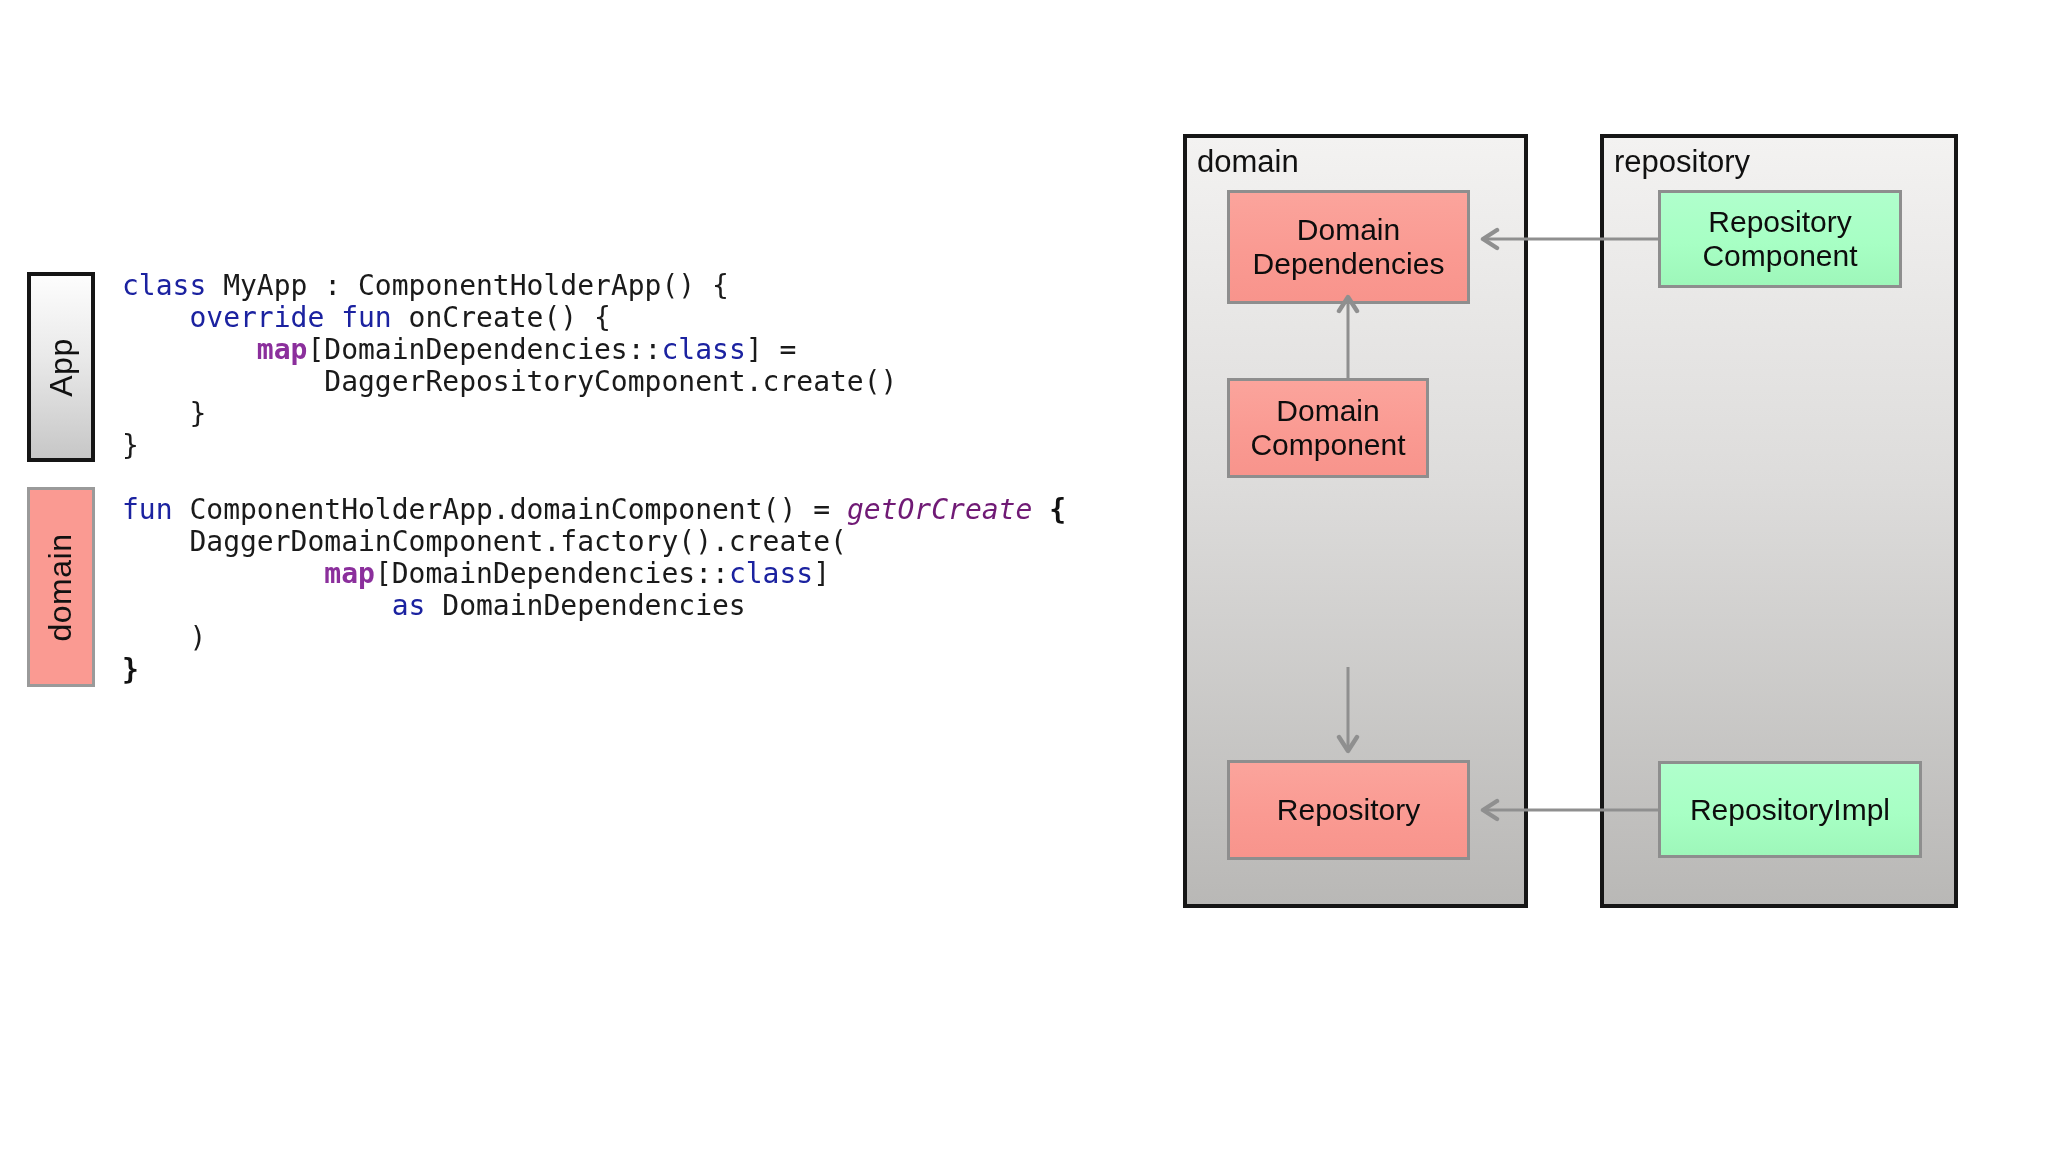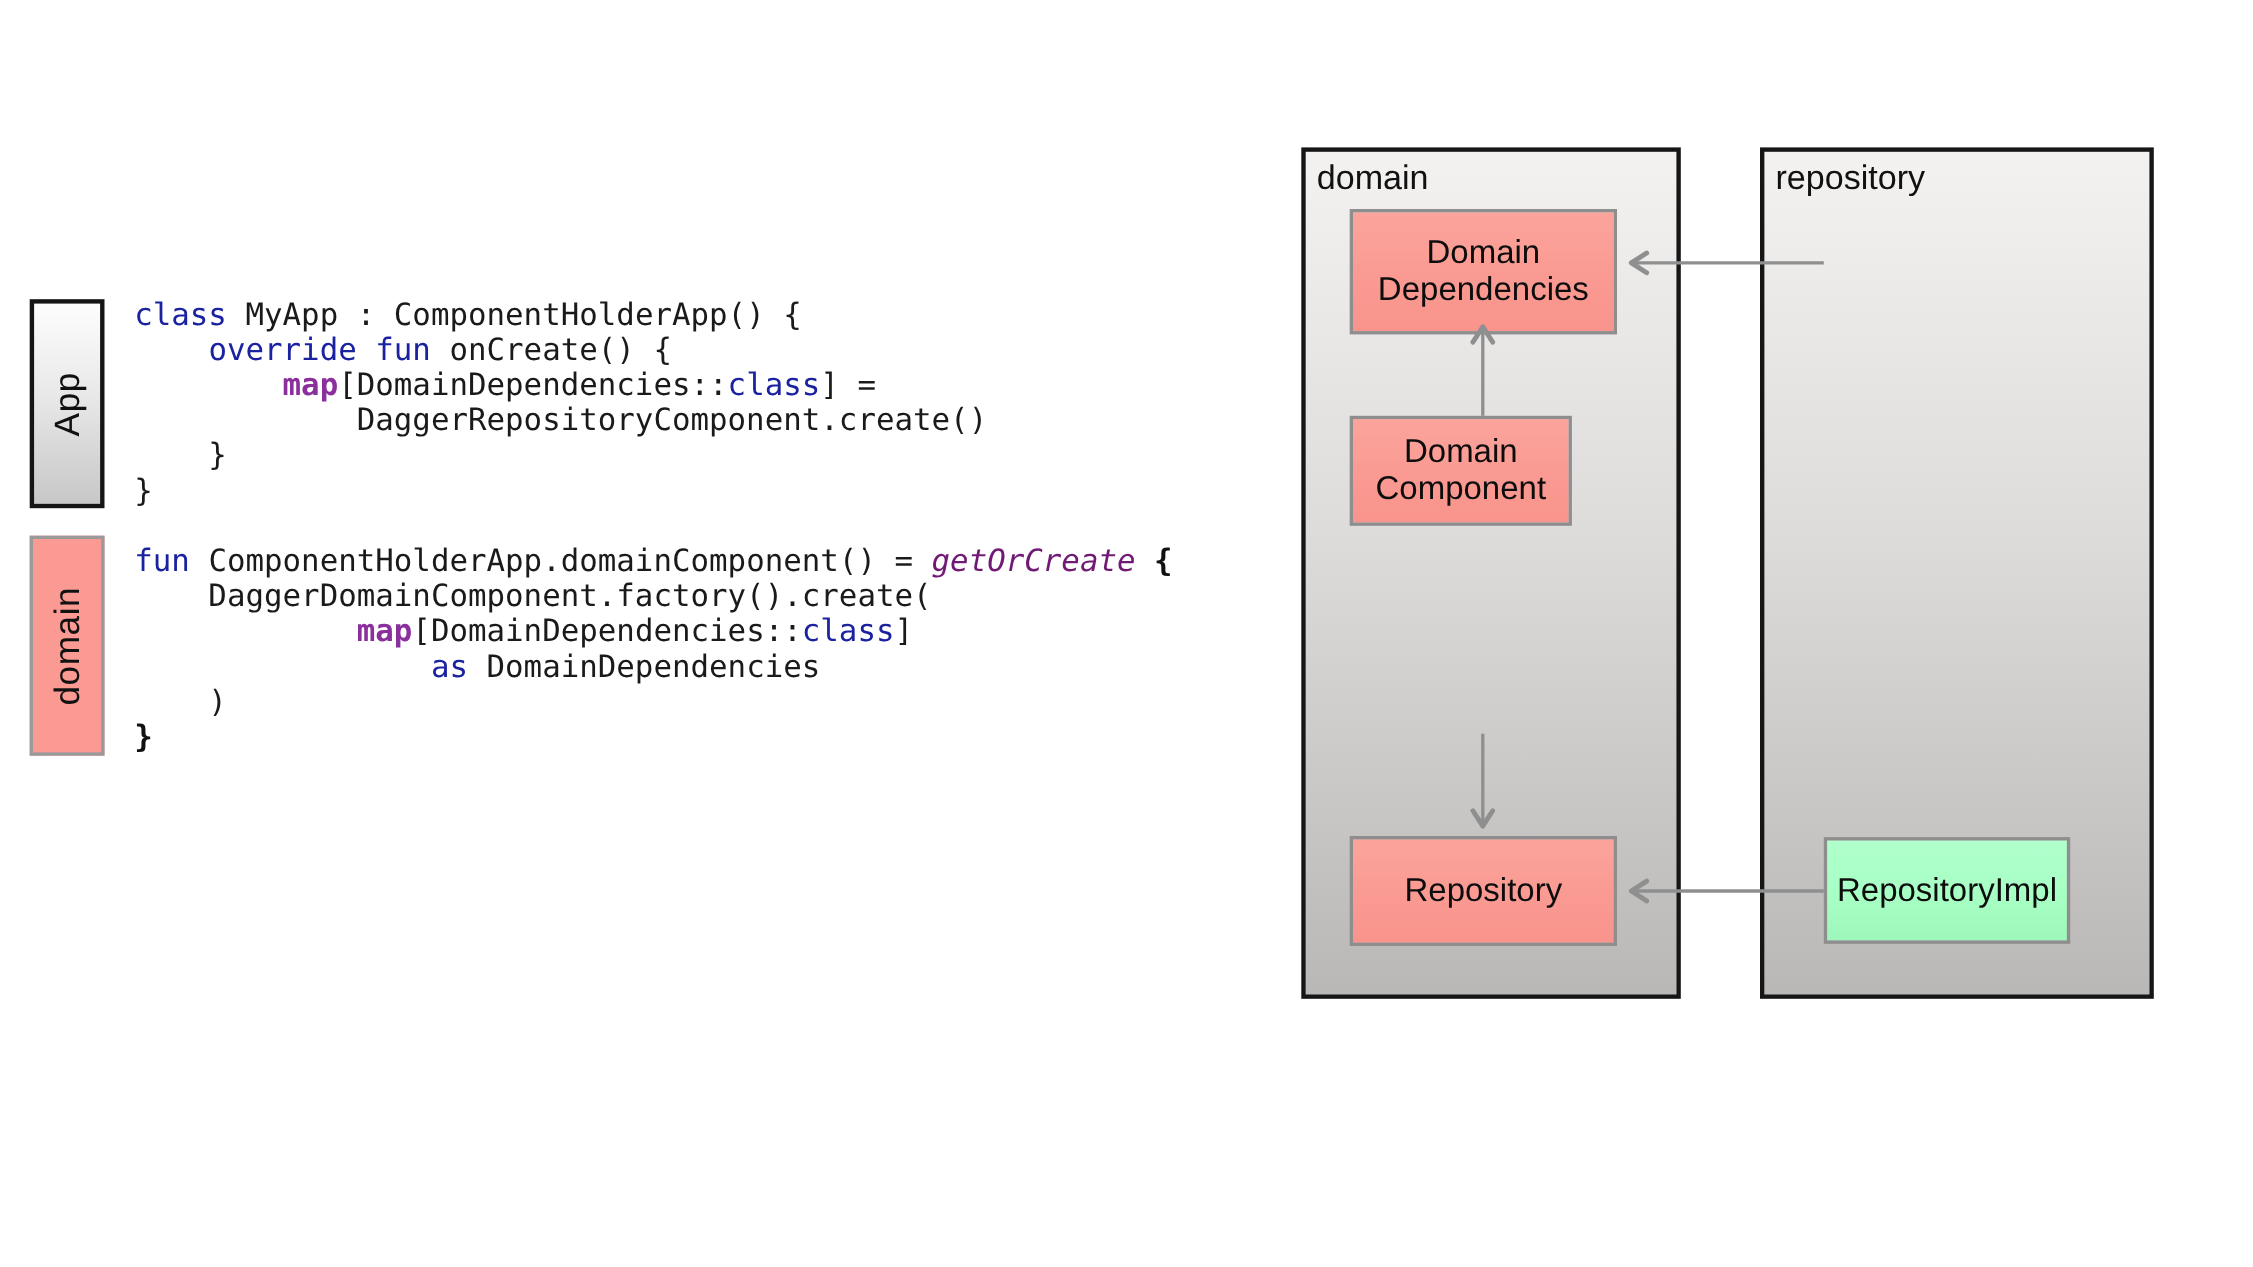--- a/index.html
+++ b/index.html
@@ -66,21 +66,21 @@
     font-size:30px; line-height:34px; color:#0d0d0d; padding:4px;
   }
   .dbox.pink{ background:linear-gradient(180deg,#fba49c 0%,var(--pink) 55%,#f8948c 100%); }
   .dbox.green{ background:linear-gradient(180deg,#b0ffcc 0%,var(--green) 55%,#9ef7ba 100%); }
 
   .box-domain-dependencies{ left:1227px; top:190px; width:243px; height:114px; }
   .box-domain-component  { left:1227px; top:378px; width:202px; height:100px; }
   .box-usecase           { left:1227px; top:570px; width:243px; height:97px; }
   .box-repository        { left:1227px; top:760px; width:243px; height:100px; }
   .box-repository-component{ left:1658px; top:190px; width:244px; height:98px; }
-  .box-repository-impl   { left:1658px; top:761px; width:224px; height:97px; }
+  .box-repository-impl   { left:1658px; top:761px; width:264px; height:97px; }
 
   .arrow-overlay{
     position:absolute; left:0; top:0; width:2048px; height:1152px;
     pointer-events:none;
   }
 </style>
 </head>
 <body>
 
 <div id="canvas">
@@ -99,20 +99,21 @@
     <div class="pkg-label">domain</div>
   </div>
 
   <div class="pkg repository-pkg">
     <div class="pkg-label">repository</div>
   </div>
 
   <div class="dbox pink box-domain-dependencies">Domain Dependencies</div>
   <div class="dbox pink box-domain-component">Domain Component</div>
   <div class="dbox pink box-repository">Repository</div>
+  <div class="dbox green box-repository-component">Repository Component</div>
   <div class="dbox green box-repository-impl">RepositoryImpl</div>
 
   <svg class="arrow-overlay" viewBox="0 0 2048 1152" xmlns="http://www.w3.org/2000/svg">
     <defs>
       <marker id="chev" viewBox="0 0 12 12" refX="8" refY="6" markerWidth="8" markerHeight="8" orient="auto">
         <path d="M1.5,1.5 L8.5,6 L1.5,10.5" fill="none" stroke="#8F8F8F" stroke-width="2.2" stroke-linecap="round" stroke-linejoin="round"></path>
       </marker>
     </defs>
     <line x1="1658" y1="239" x2="1484" y2="239" stroke="#8F8F8F" stroke-width="3" marker-end="url(#chev)"></line>
     <line x1="1348" y1="378" x2="1348" y2="298" stroke="#8F8F8F" stroke-width="3" marker-end="url(#chev)"></line>

